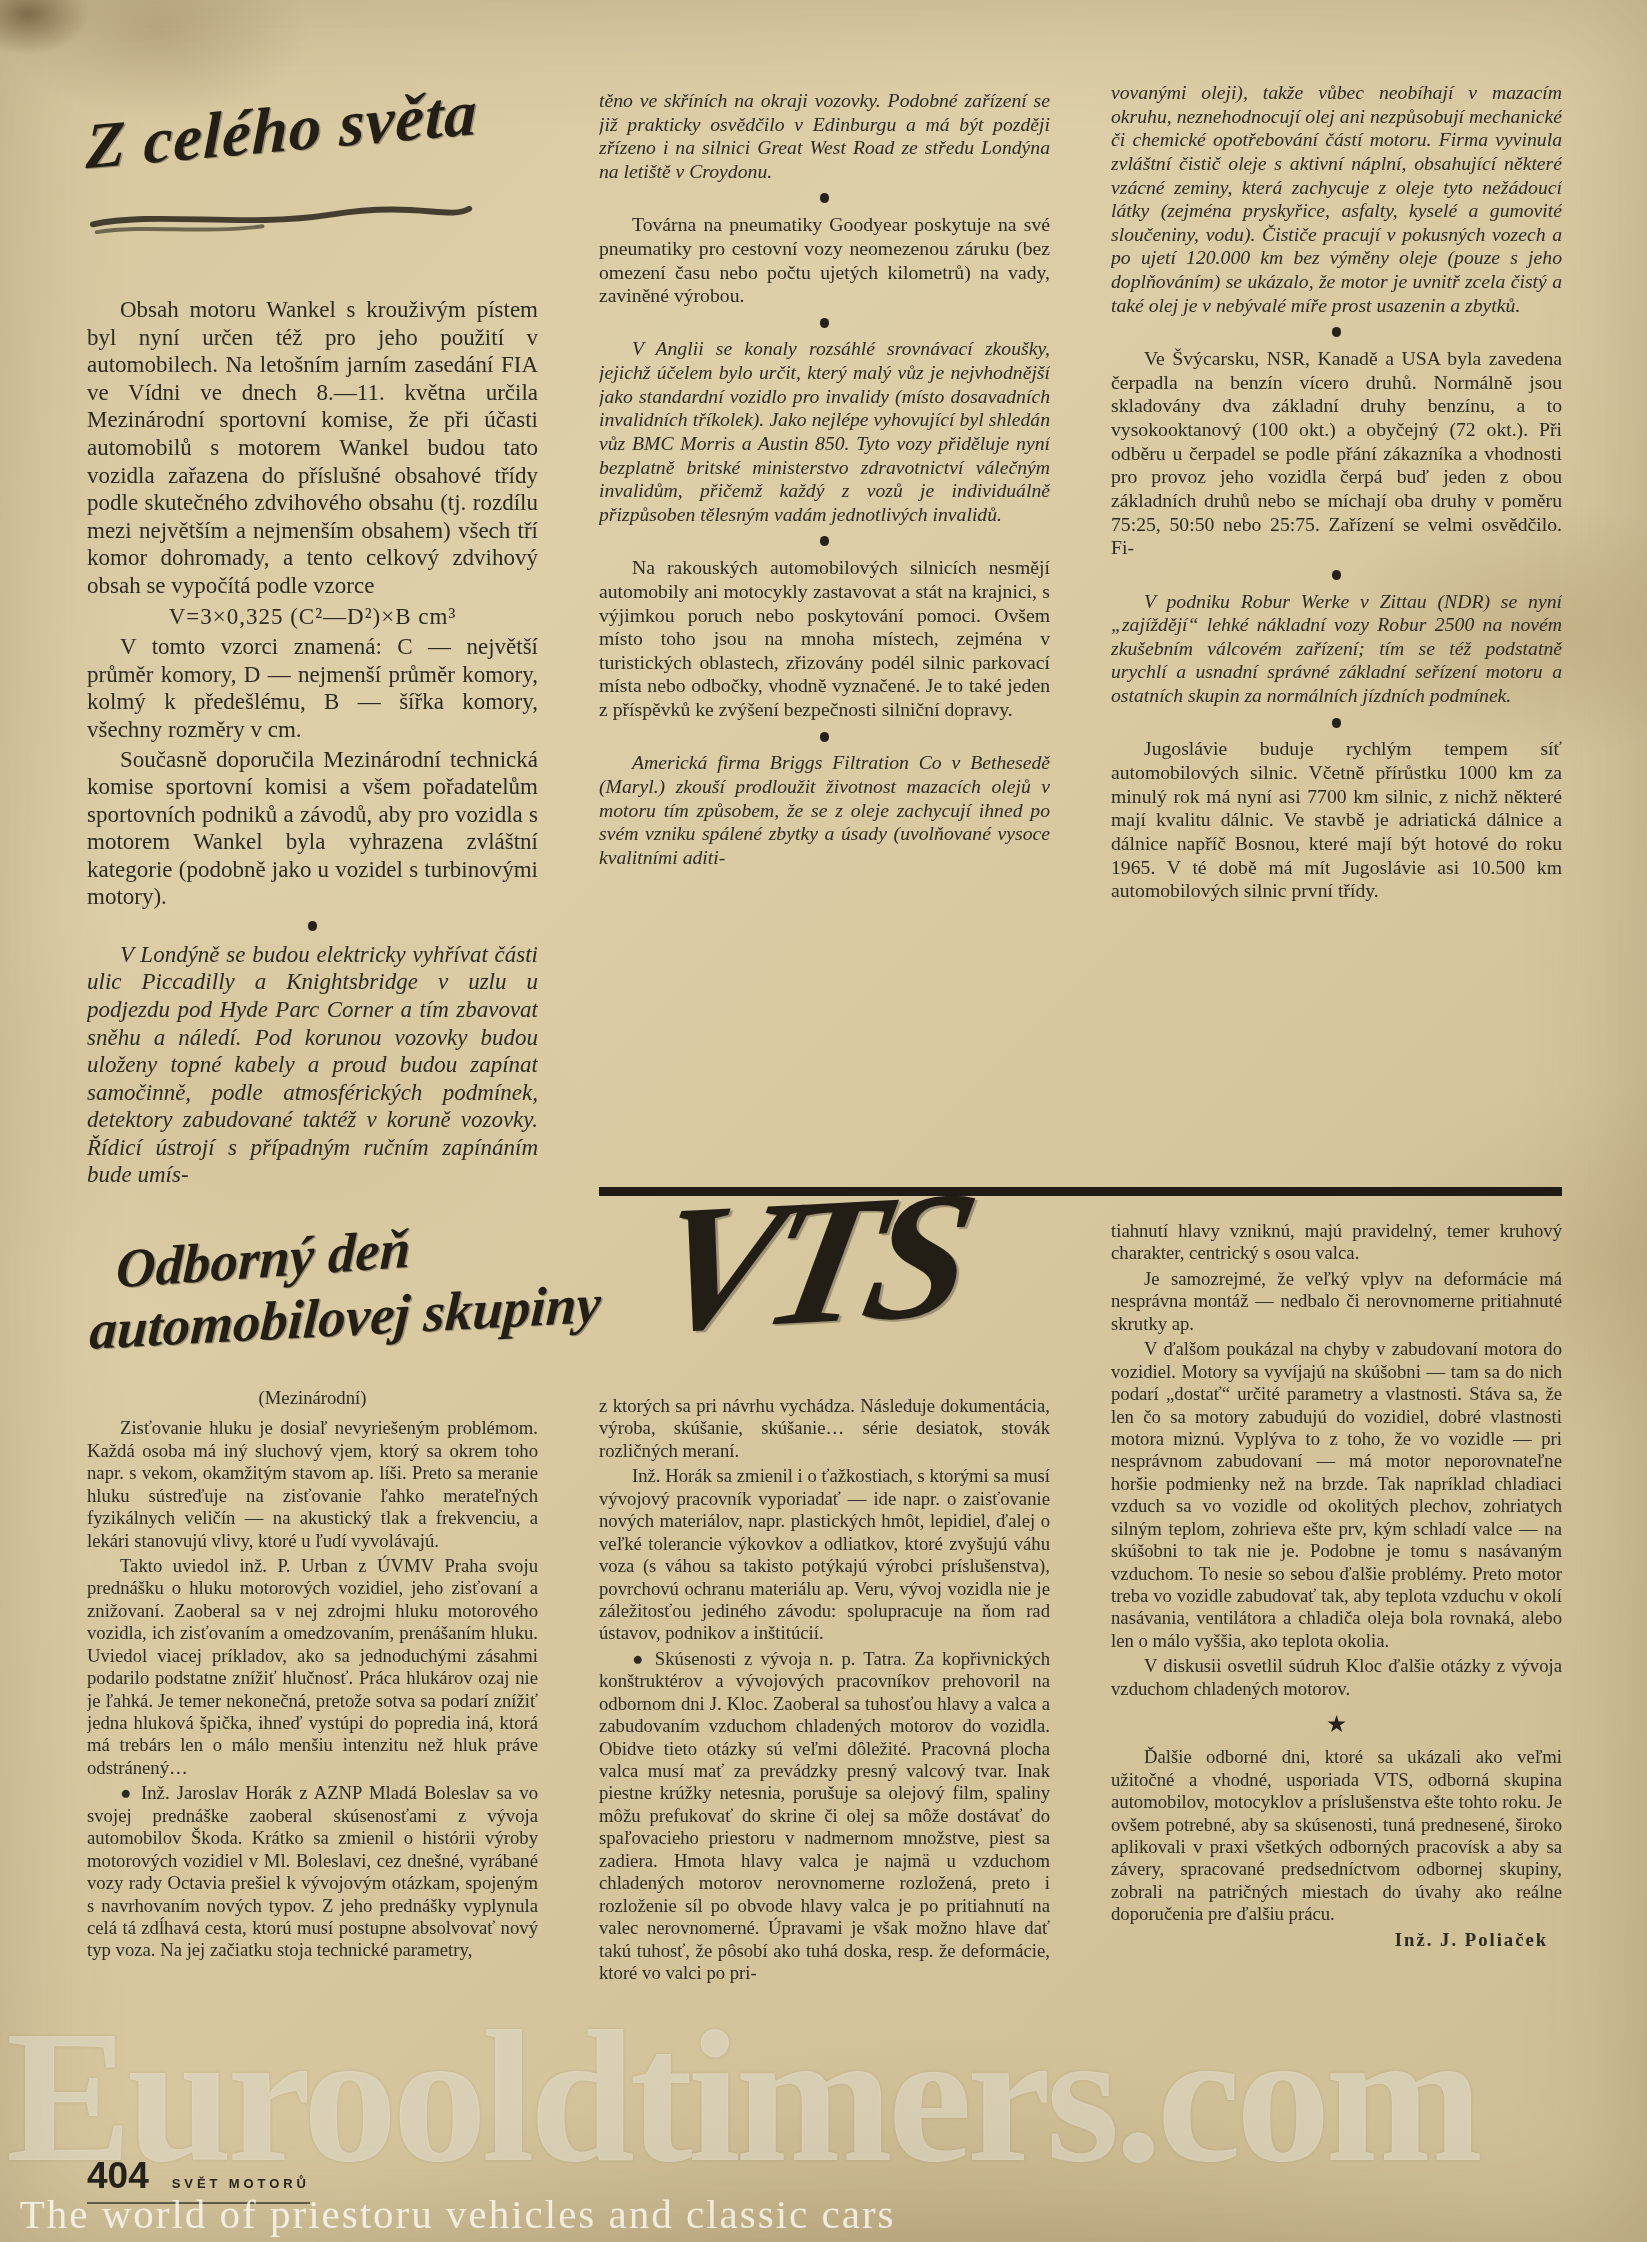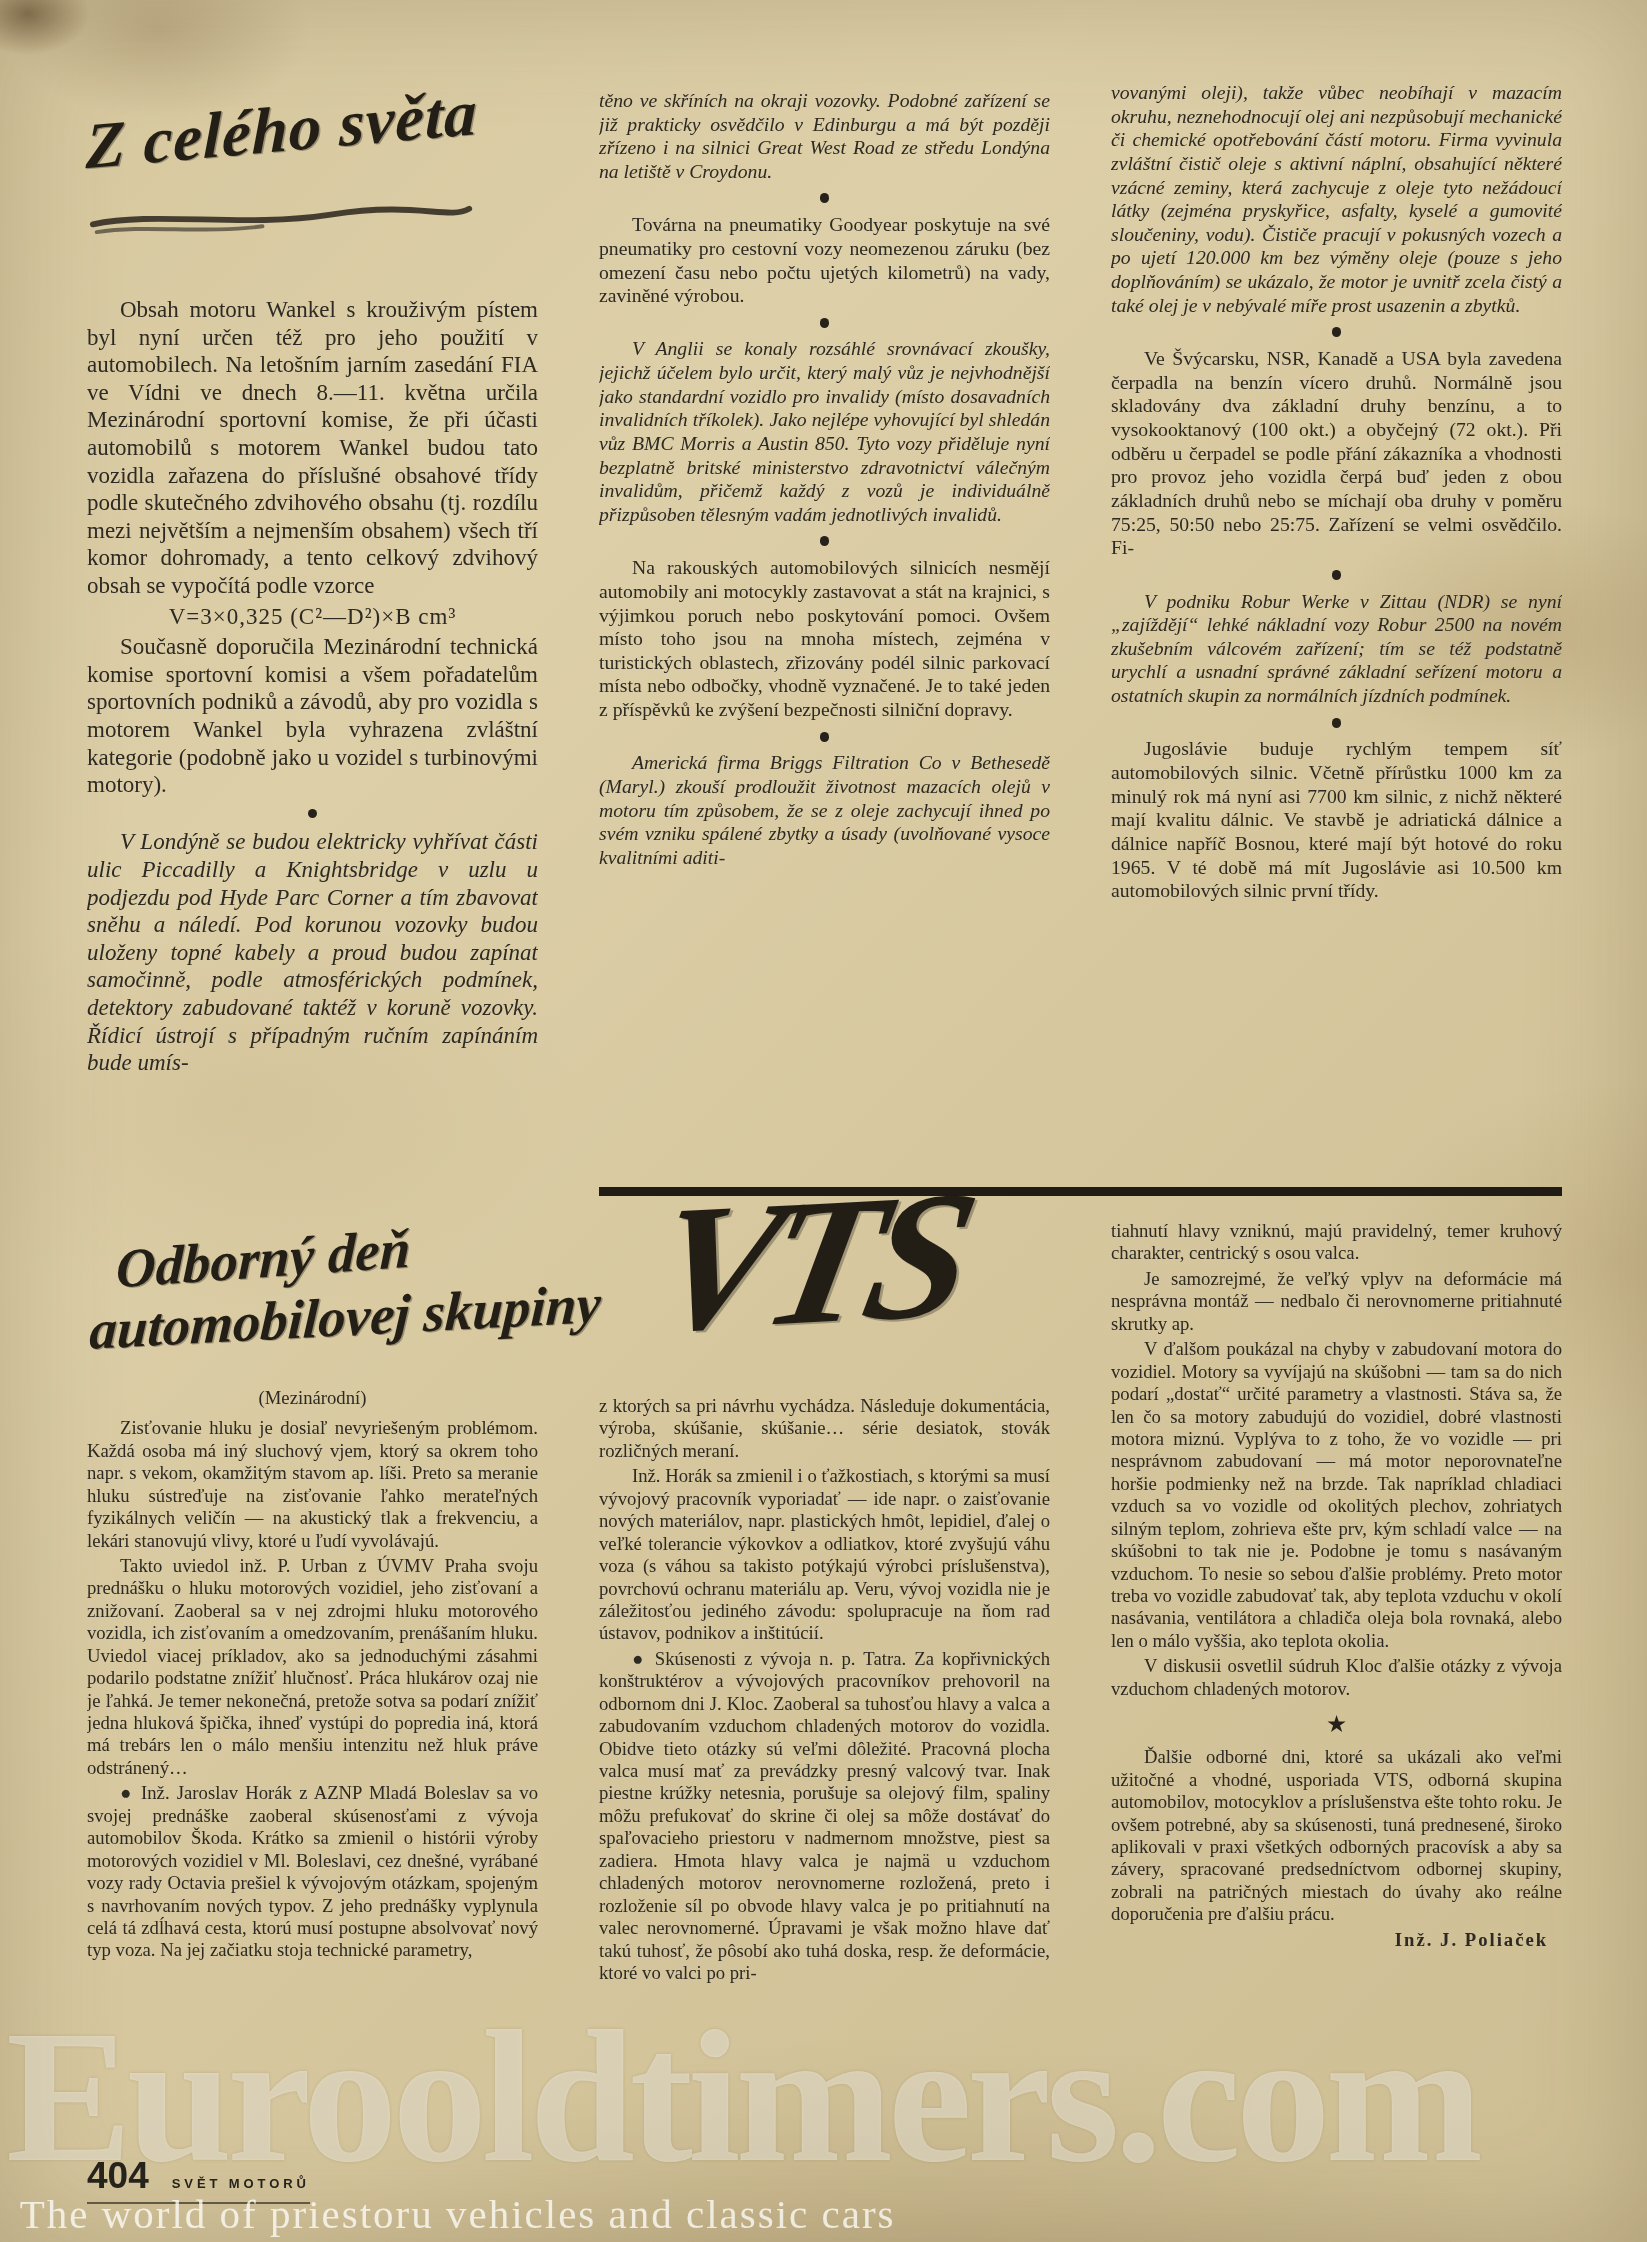--- a/index.html
+++ b/index.html
@@ -91,20 +91,21 @@
     <div class="script world-title-text">Z celého světa</div>
     <svg class="world-underline" width="394" height="39" viewBox="0 0 400 40">
       <path d="M6 26 C 70 12, 160 30, 250 16 S 370 22, 392 10" fill="none" stroke="#2a251c" stroke-width="6" stroke-linecap="round" opacity="0.85"></path>
       <path d="M10 34 C 60 26, 120 36, 180 28" fill="none" stroke="#2a251c" stroke-width="4" stroke-linecap="round" opacity="0.6"></path>
     </svg>
   </div>
 
   <div class="col c1 world-c1">
     <p>Obsah motoru Wankel s krouživým pístem byl nyní určen též pro jeho použití v automobilech. Na letošním jarním zasedání FIA ve Vídni ve dnech 8.—11. května určila Mezinárodní sportovní komise, že při účasti automobilů s motorem Wankel budou tato vozidla zařazena do příslušné obsahové třídy podle skutečného zdvihového obsahu (tj. rozdílu mezi největším a nejmenším obsahem) všech tří komor dohromady, a tento celkový zdvihový obsah se vypočítá podle vzorce</p>
     <p class="formula">V=3×0,325 (C²—D²)×B cm³</p>
+    <p>V tomto vzorci znamená: C — největší průměr komory, D — nejmenší průměr komory, kolmý k předešlému, B — šířka komory, všechny rozměry v cm.</p>
     <p>Současně doporučila Mezinárodní technická komise sportovní komisi a všem pořadatelům sportovních podniků a závodů, aby pro vozidla s motorem Wankel byla vyhrazena zvláštní kategorie (podobně jako u vozidel s turbinovými motory).</p>
     <div class="sep"></div>
     <p class="it">V Londýně se budou elektricky vyhřívat části ulic Piccadilly a Knightsbridge v uzlu u podjezdu pod Hyde Parc Corner a tím zbavovat sněhu a náledí. Pod korunou vozovky budou uloženy topné kabely a proud budou zapínat samočinně, podle atmosférických podmínek, detektory zabudované taktéž v koruně vozovky. Řídicí ústrojí s případným ručním zapínáním bude umís-</p>
   </div>
 
   <div class="col c2 tcol">
     <p class="it ni">těno ve skříních na okraji vozovky. Podobné zařízení se již prakticky osvědčilo v Edinburgu a má být později zřízeno i na silnici Great West Road ze středu Londýna na letiště v Croydonu.</p>
     <div class="sep"></div>
     <p>Továrna na pneumatiky Goodyear poskytuje na své pneumatiky pro cestovní vozy neomezenou záruku (bez omezení času nebo počtu ujetých kilometrů) na vady, zaviněné výrobou.</p>
     <div class="sep"></div>

